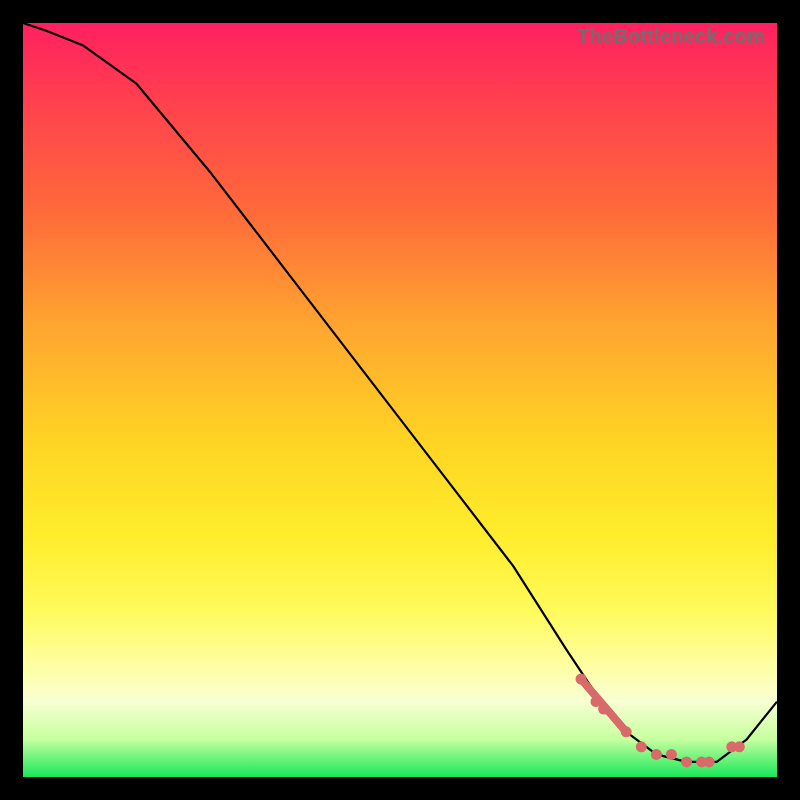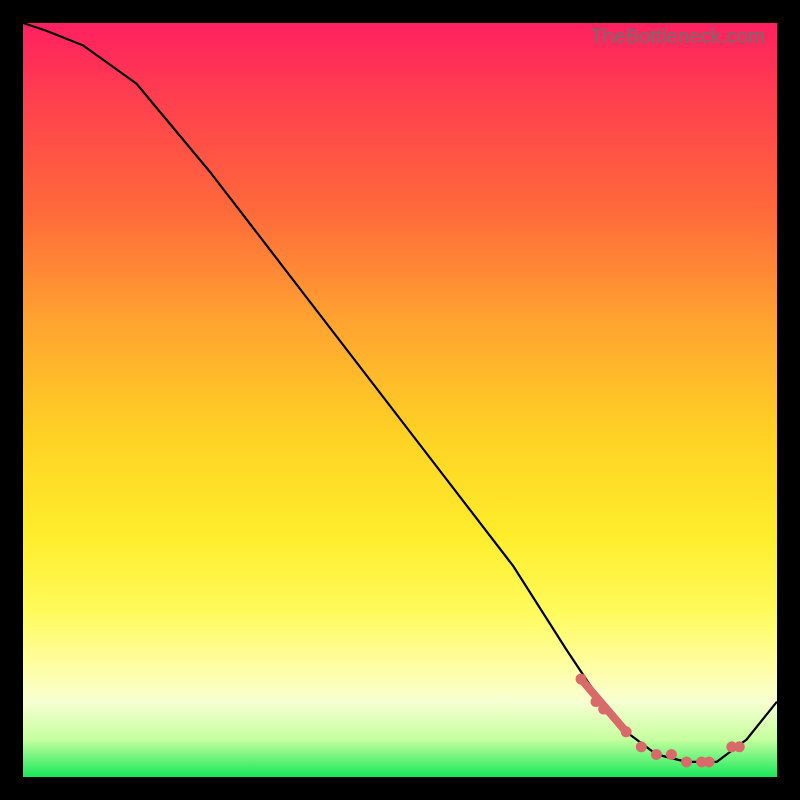--- a/index.html
+++ b/index.html
@@ -38,21 +38,21 @@
       #c6ff9f 95%,
       #18e85a 100%
     );
   }
   .watermark {
     position: absolute;
     top: 2px;
     right: 12px;
     color: #6f6f6f;
     font-size: 20px;
-    font-weight: 400;
+    font-weight: 700;
     letter-spacing: 0.2px;
     user-select: none;
   }
   svg.curve {
     position: absolute;
     left: 0;
     top: 0;
     width: 754px;
     height: 754px;
     overflow: visible;

